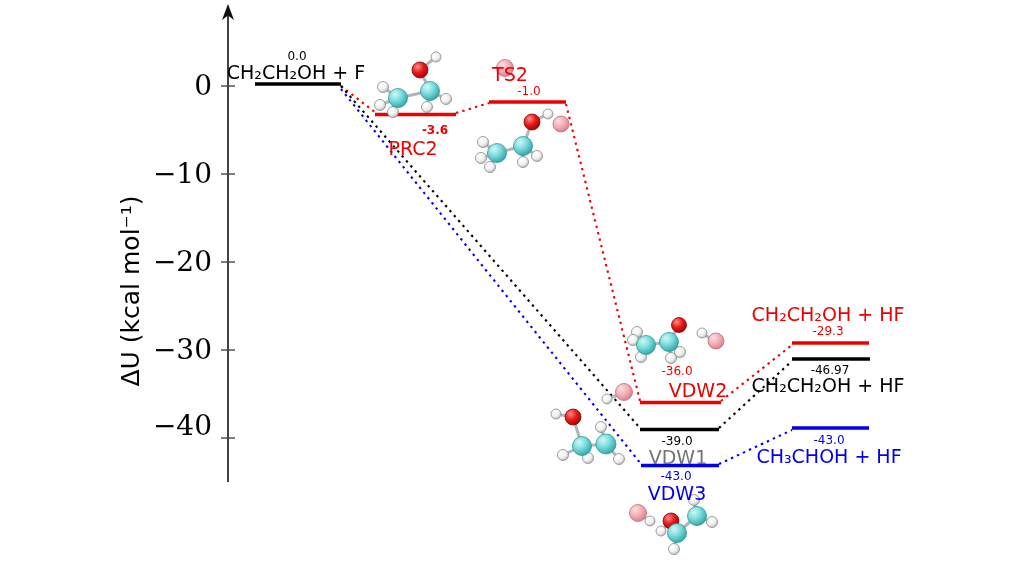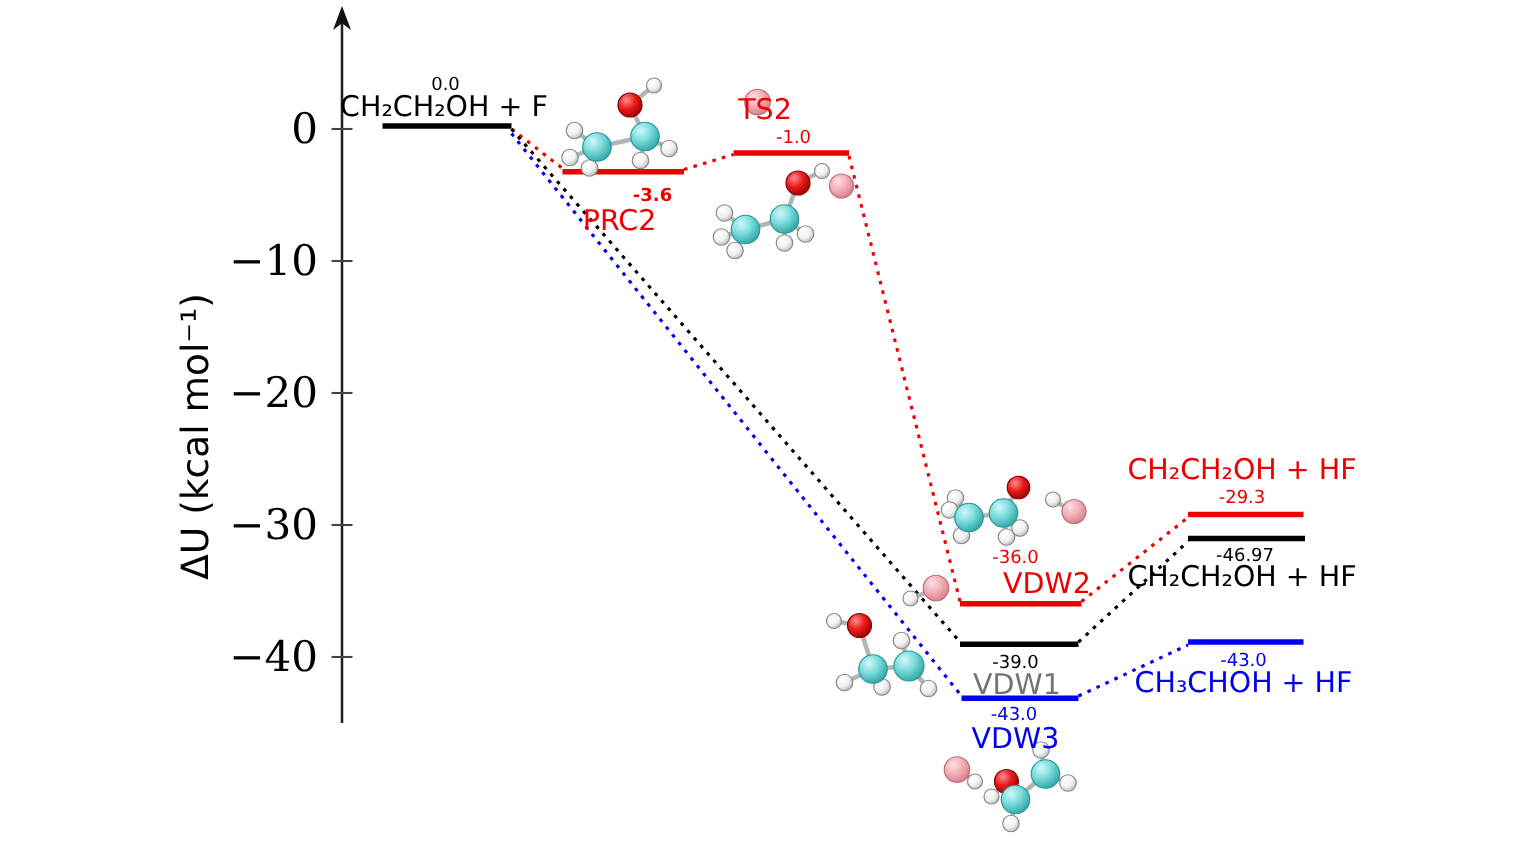--- a/index.html
+++ b/index.html
@@ -191,21 +191,21 @@
       <circle cx="712" cy="522" r="5.5" fill="url(#gH)" stroke="#8a8a8a" stroke-width="0.8"></circle>
       <circle cx="674" cy="549" r="5.5" fill="url(#gH)" stroke="#8a8a8a" stroke-width="0.8"></circle>
     </g>
   </svg>
 
   <div class="ylabel">ΔU (kcal mol⁻¹)</div>
   <div class="tick-lbl" style="top:86px;">0</div>
   <div class="tick-lbl" style="top:174px;">−10</div>
   <div class="tick-lbl" style="top:262px;">−20</div>
   <div class="tick-lbl" style="top:350px;">−30</div>
-  <div class="tick-lbl" style="top:438px;">−40</div>
+  <div class="tick-lbl" style="top:426px;">−40</div>
 
   <div class="lbl val" style="left:297px;top:56px;">0.0</div>
   <div class="lbl formula" style="left:296px;top:72px;">CH₂CH₂OH + F</div>
 
   <div class="lbl val c-red" style="left:435px;top:130px;font-weight:bold;">-3.6</div>
   <div class="lbl lvlname c-red" style="left:413px;top:148px;">PRC2</div>
 
   <div class="lbl lvlname c-red" style="left:510px;top:74px;text-align:center;">TS2</div>
   <div class="lbl val c-red" style="left:529px;top:91px;">-1.0</div>
 

